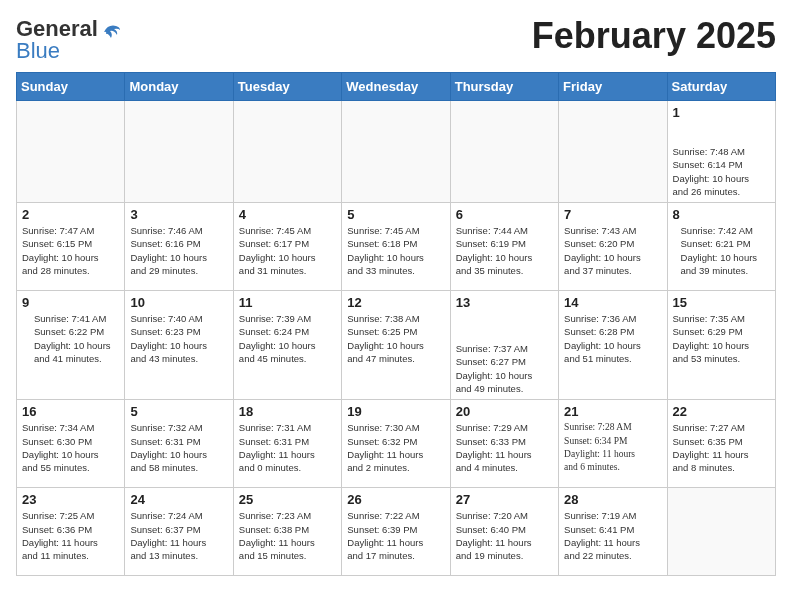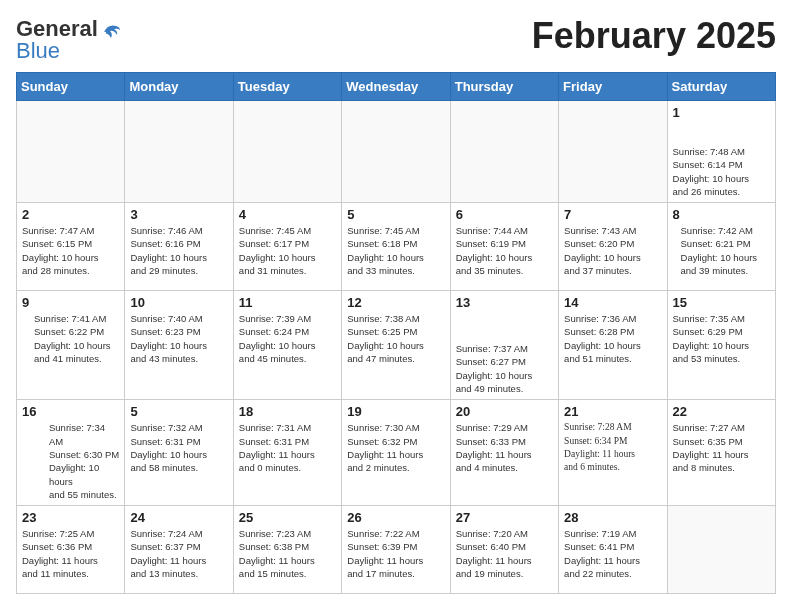--- a/index.html
+++ b/index.html
@@ -215,21 +215,21 @@
           <div class="day-number">15</div>
           <div class="day-info" style="white-space: pre-line;">Sunrise: 7:35 AM
 Sunset: 6:29 PM
 Daylight: 10 hours
 and 53 minutes.</div>
         </td>
       </tr>
       <tr>
         <td>
           <div class="day-number">16</div>
-          <div class="day-info" style="white-space: pre-line; margin-left: 27px;">Sunrise: 7:34 AM
+          <div class="day-info" style="white-space: pre-line;">Sunrise: 7:34 AM
 Sunset: 6:30 PM
 Daylight: 10 hours
 and 55 minutes.</div>
         </td>
         <td>
           <div class="day-number">5</div>
           <div class="day-info" style="white-space: pre-line;">Sunrise: 7:32 AM
 Sunset: 6:31 PM
 Daylight: 10 hours
 and 58 minutes.</div>

